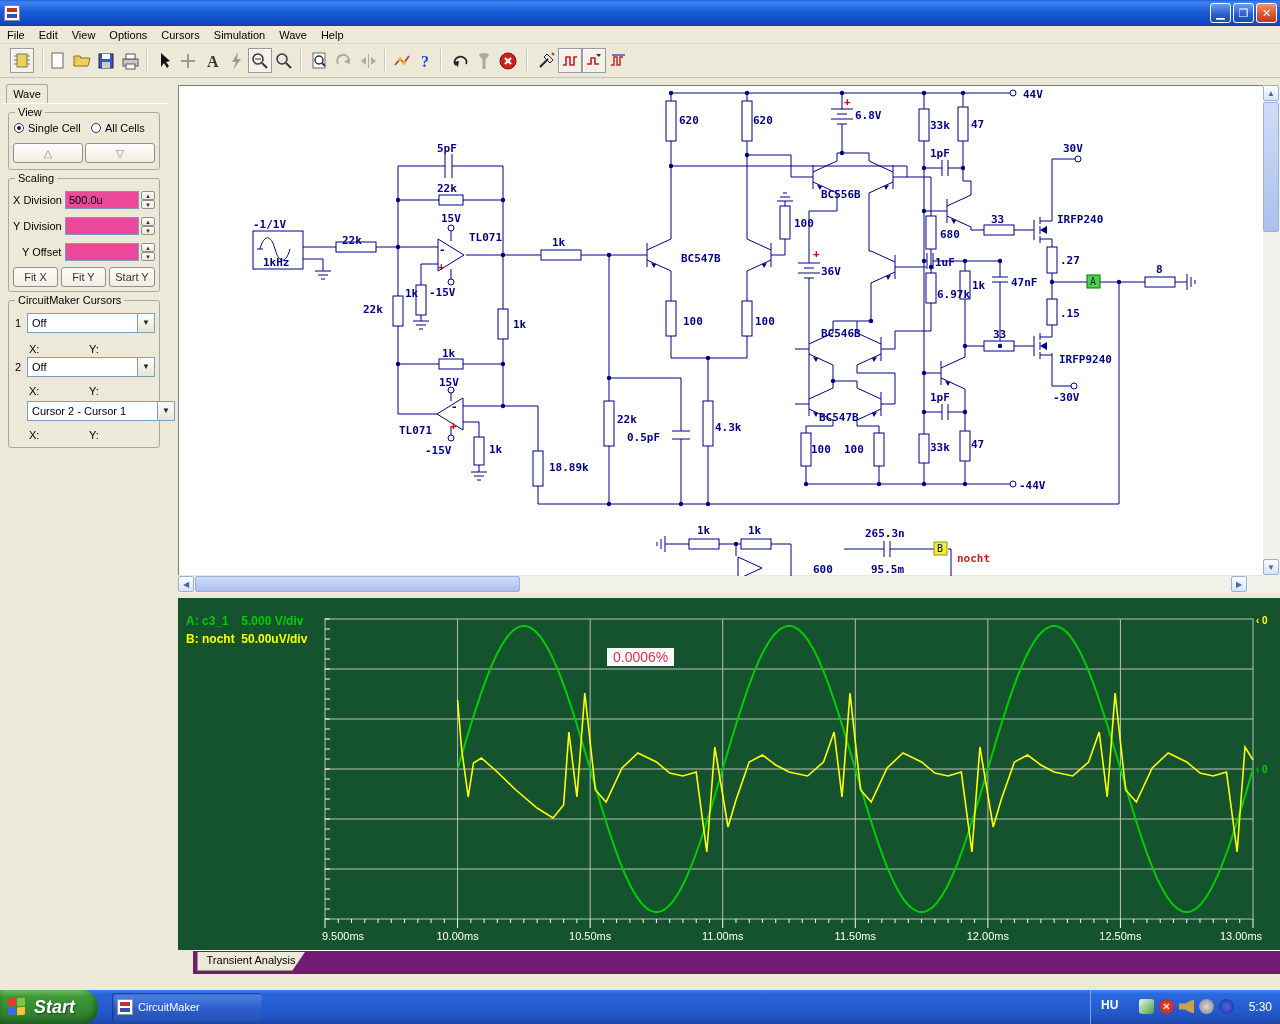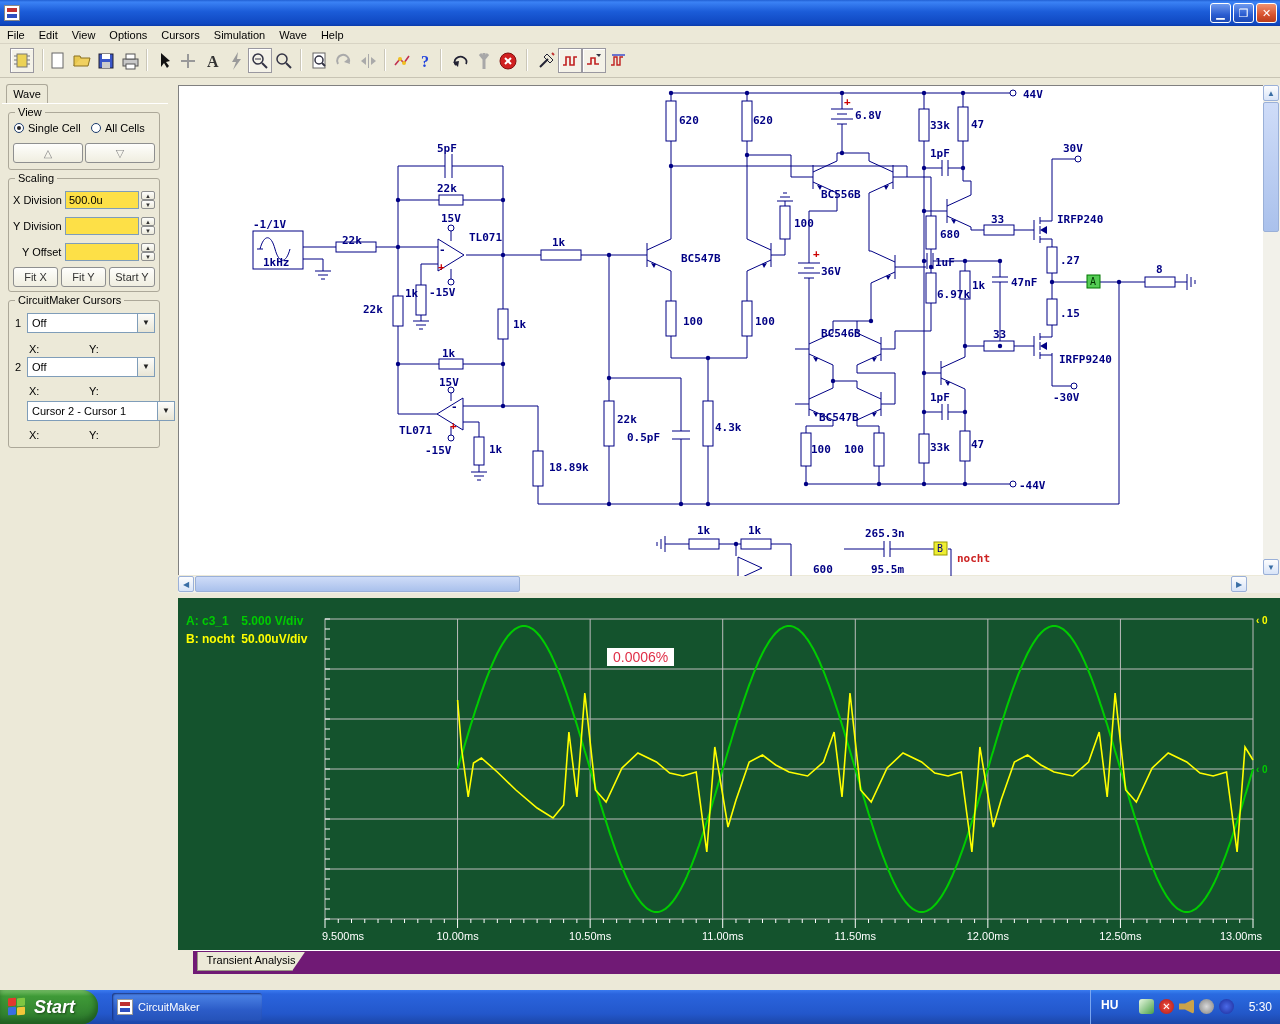--- a/index.html
+++ b/index.html
@@ -34,21 +34,21 @@
   #leftpanel { position:absolute; left:0; top:78px; width:178px; height:912px; background:#ece9d8; }
   #wavetab { position:absolute; left:6px; top:6px; width:42px; height:20px; background:#ece9d8;
     border:1px solid #aca899; border-bottom:none; border-radius:3px 3px 0 0; font-size:11px;
     text-align:center; line-height:18px; }
   #tabpage { position:absolute; left:2px; top:25px; width:166px; height:880px; border-top:1px solid #fff; }
   .gbox { position:absolute; left:8px; width:152px; border:1px solid #aca899; border-radius:3px;
     background:#ece9d8; }
   .gbox .glabel { position:absolute; left:6px; top:-7px; background:#ece9d8; font-size:11px; padding:0 3px; }
   .xpbtn { position:absolute; height:20px; border:1px solid #8e8f8f; border-radius:3px; font-size:11px;
     background:linear-gradient(180deg,#fefefc,#f0eee0); text-align:center; line-height:18px; color:#333; }
-  .xpinput { position:absolute; height:18px; border:1px solid #7f9db9; background:#fde047; font-size:11px;
+  .xpinput { position:absolute; height:18px; border:1px solid #7f9db9; background:#ec4899; font-size:11px;
     line-height:16px; padding-left:3px; color:#000; }
   .spin { position:absolute; width:14px; height:18px; }
   .spin div { position:absolute; left:0; width:14px; height:9px; border:1px solid #8e8f8f; border-radius:2px;
     background:linear-gradient(180deg,#fdfdfb,#eceadb); font-size:6px; line-height:8px; text-align:center; color:#333; }
   .spin .dn { top:9px; }
   .combo { position:absolute; height:20px; border:1px solid #7f9db9; background:#fff; font-size:11px;
     line-height:18px; padding-left:4px; }
   .combo .drop { position:absolute; right:0; top:0; width:17px; height:18px; border-left:1px solid #7f9db9;
     background:linear-gradient(180deg,#fdfdfb,#e8e5d5); text-align:center; font-size:8px; line-height:17px; color:#222; }
   .radio { display:inline-block; width:10px; height:10px; border:1px solid #1a3a6b; border-radius:50%;

